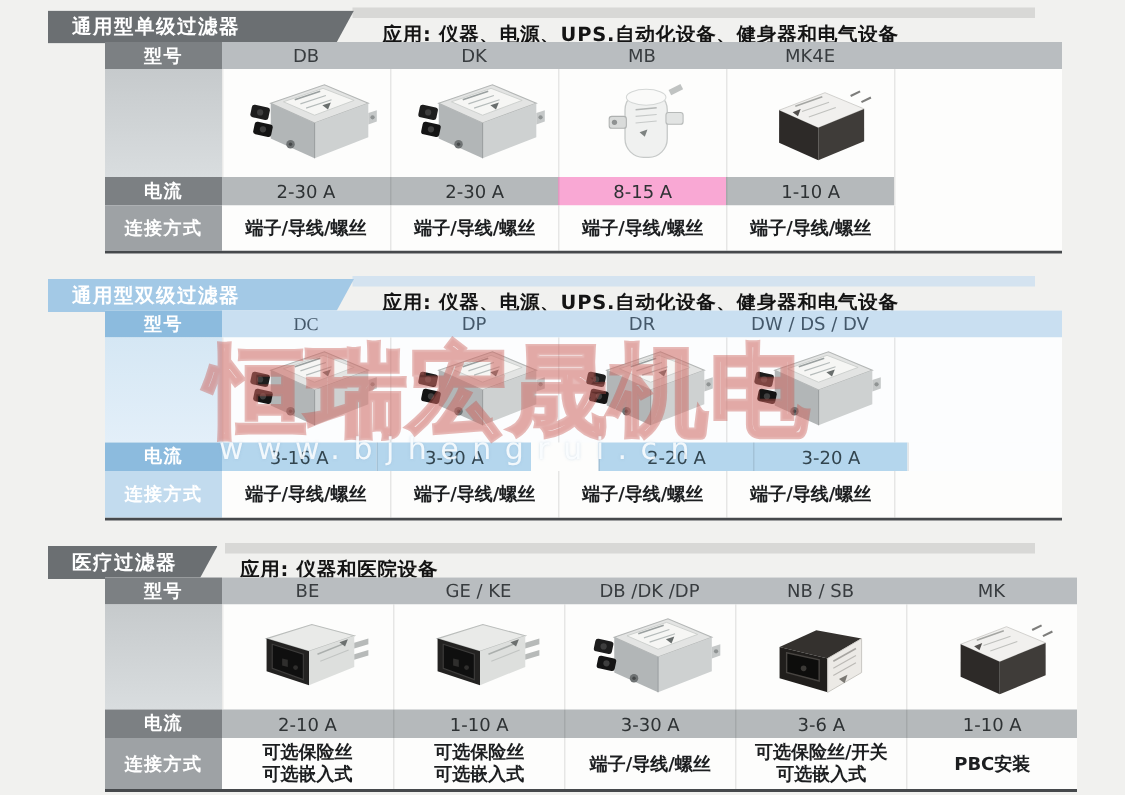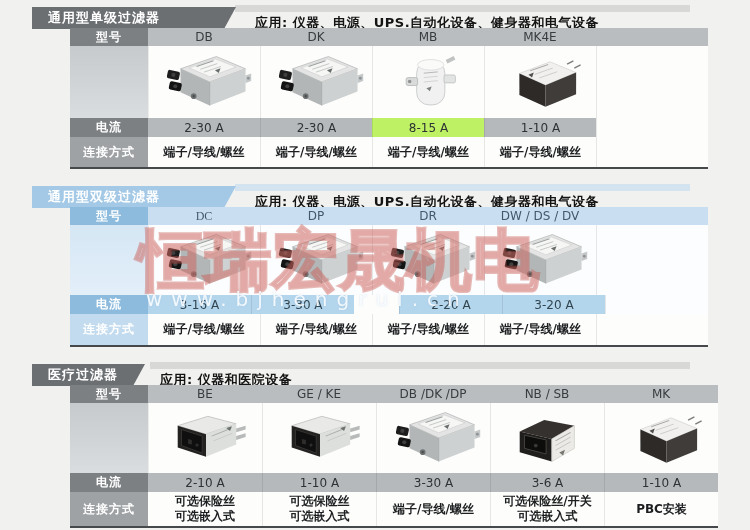--- a/index.html
+++ b/index.html
@@ -143,21 +143,21 @@
       <polygon points="55,38 89,24 89,48 55,62" fill="#3f3c39"></polygon>
     </svg>
             </div>
           </div>
           <div class="cell prod-cell divL" style="width: 112px; background: rgb(253, 253, 252);"></div>
         </div>
         <div class="row cur-row">
           <div class="cell label-cell" style="background: rgb(124, 128, 131); color: rgb(255, 255, 255);">电流</div>
           <div class="cell cur-cell" style="width: 112px; background: rgb(181, 185, 187); color: rgb(46, 50, 52);">2-30 A</div>
           <div class="cell cur-cell divL" style="width: 112px; background: rgb(181, 185, 187); color: rgb(46, 50, 52);">2-30 A</div>
-          <div class="cell cur-cell divL" style="width: 112px; background: #bef264; color: rgb(46, 50, 52);">8-15 A</div>
+          <div class="cell cur-cell divL" style="width: 112px; background: #f9a8d4; color: rgb(46, 50, 52);">8-15 A</div>
           <div class="cell cur-cell divL" style="width: 112px; background: rgb(181, 185, 187); color: rgb(46, 50, 52);">1-10 A</div>
           <div class="cell cur-cell divL" style="width: 112px; background: rgb(253, 253, 252);"></div>
         </div>
         <div class="row" style="height: 30px;">
           <div class="cell label-cell" style="background: rgb(158, 162, 165); color: rgb(255, 255, 255);">连接方式</div>
           <div class="cell conn-cell" style="width: 112px;">
             <div>端子/导线/螺丝</div>
           </div>
           <div class="cell conn-cell divL" style="width: 112px;">
             <div>端子/导线/螺丝</div>

